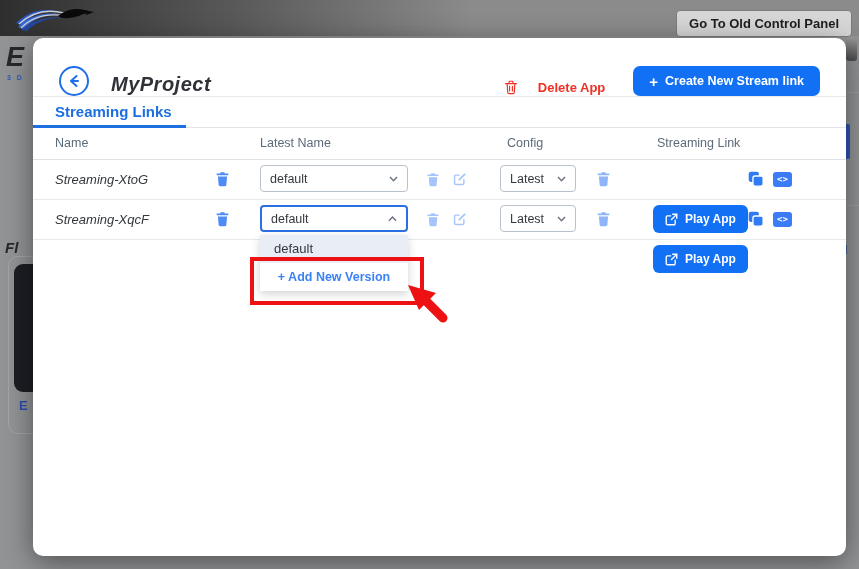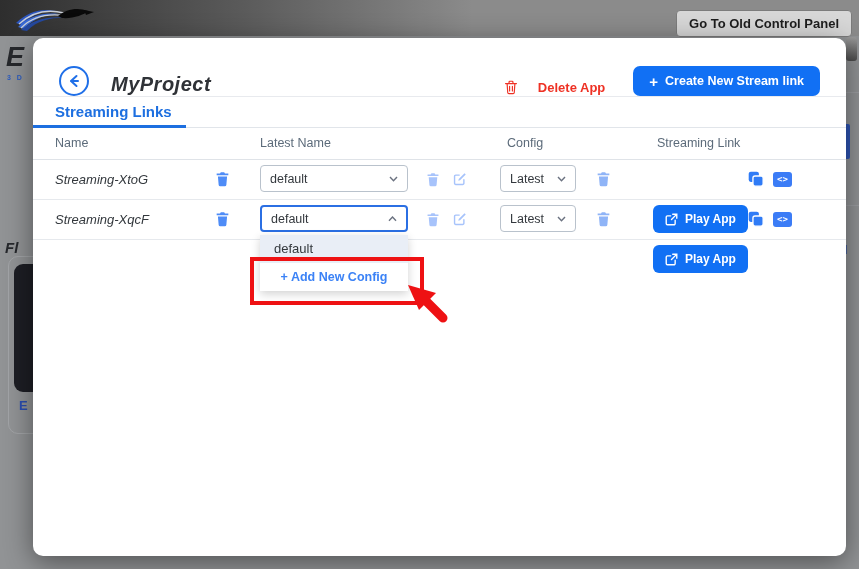--- a/index.html
+++ b/index.html
@@ -253,21 +253,21 @@
           <rect x="7" y="7" width="12" height="12" rx="2.5" fill="#2f7bf6" stroke="#fff" stroke-width="1.6"></rect>
         </svg>
       </button>
       <button class="code-btn" style="left:740px">&lt;&gt;</button>
     </div>
 
     <div class="dd-menu">
       <div class="dd-item-default">default</div>
       <div class="dd-item-add">
         <span>+</span>
-        <span>Add New Config</span>
+        <span>Add New Version</span>
       </div>
     </div>
 
     <div class="anno-rect"></div>
     <svg class="anno-arrow" width="50" height="46" viewBox="0 0 50 46">
       <path d="M15 13 L36 34" stroke="#ee1113" stroke-width="9" stroke-linecap="round"></path>
       <path d="M1 1 L29 9 L12 26 Z" fill="#ee1113"></path>
     </svg>
 
   </div>

